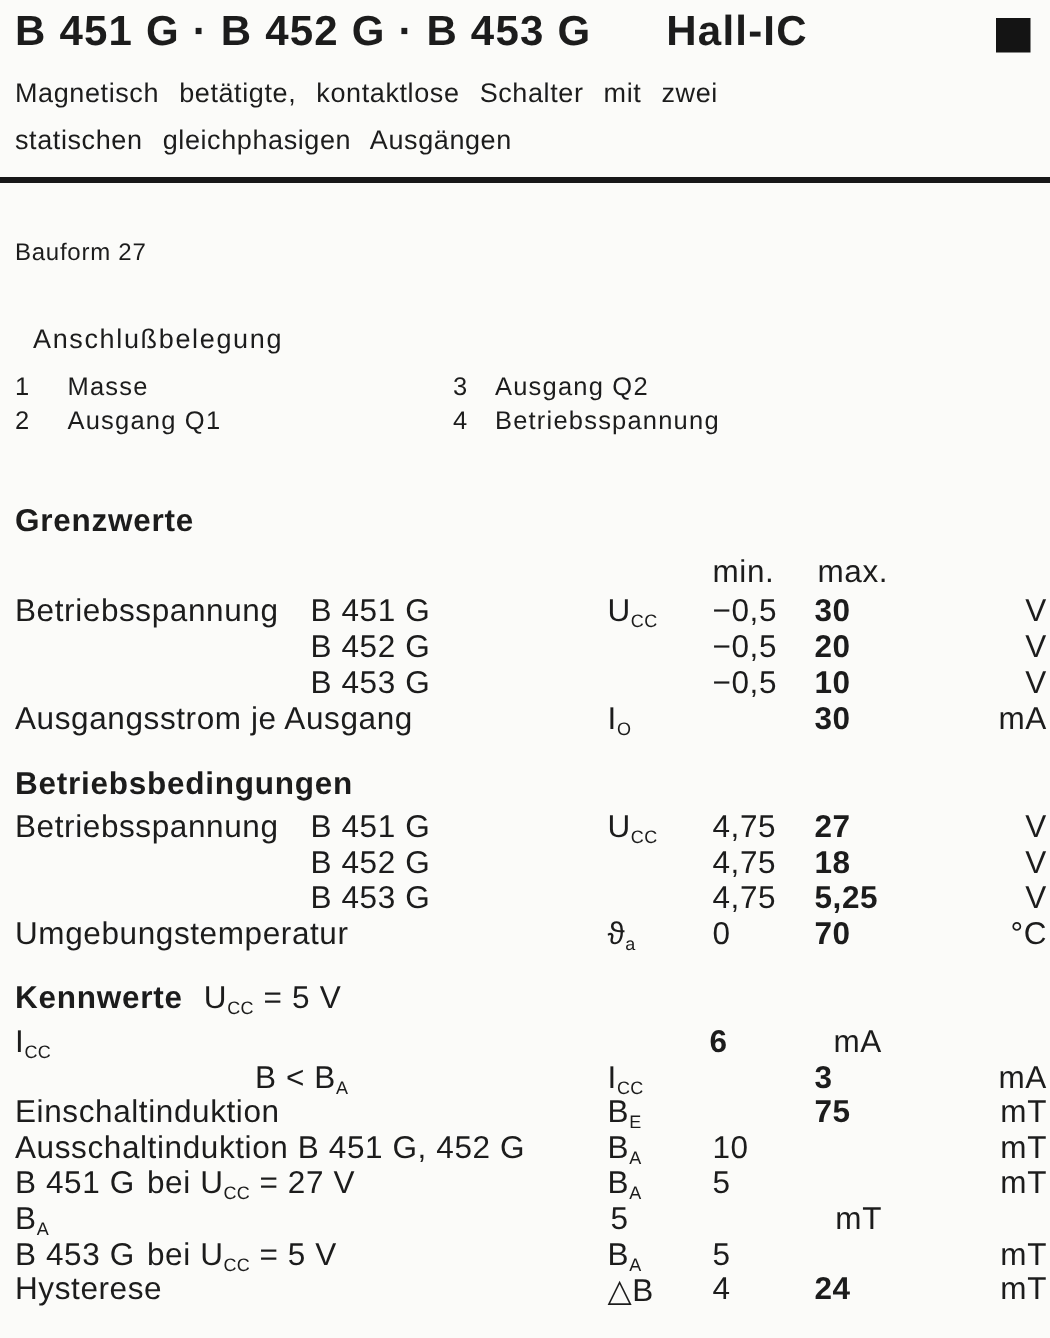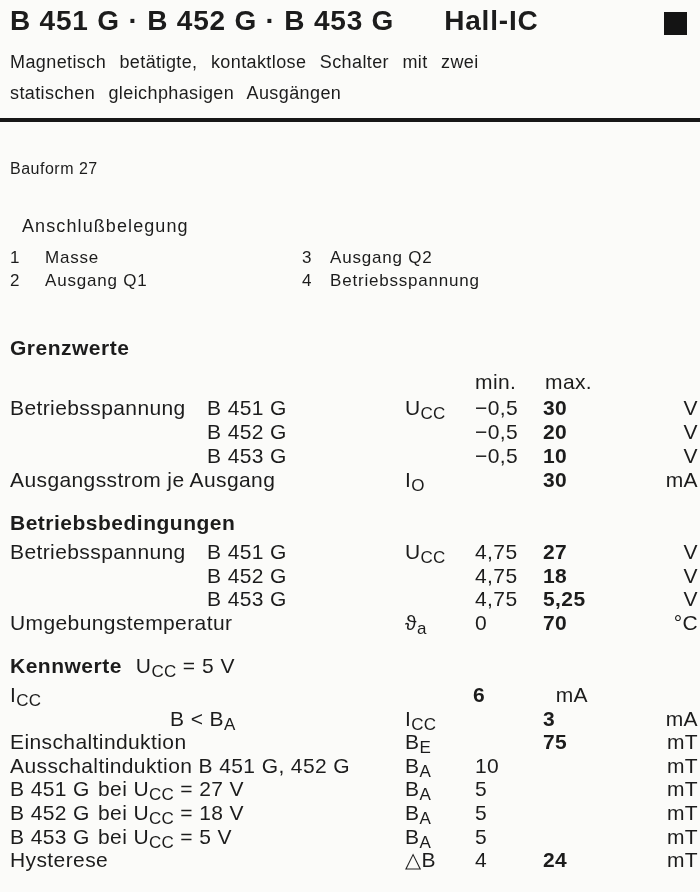--- a/index.html
+++ b/index.html
@@ -41,21 +41,21 @@
   .rows-b .trow{height:23.5px;}
   .rows-k .trow{height:23.6px;}
   .cell{white-space:nowrap;overflow:visible;}
   .min{padding-left:2px;}
   .max{font-weight:bold;}
   .unit{text-align:right;}
   .l1{display:inline-block;}
   .w197{width:197px;}
   .w160{width:160px;}
   .w88{width:88px;}
-  .ss{font-size:17px;vertical-align:-4px;letter-spacing:.2px;}
+  .ss{font-size:12px;vertical-align:-4px;letter-spacing:.2px;}
 </style>
 </head>
 <body>
 
 <div class="page">
 
   <div class="abs title-row">
     <span>B 451 G · B 452 G · B 453 G</span><span class="title-product">Hall-IC</span>
   </div>
   <div class="abs corner-square"></div>
@@ -181,21 +181,20 @@
       <span class="cell unit">mT</span>
     </div>
     <div class="trow">
       <span class="cell"><span class="l1 w88">B 451 G</span><span><span>bei U</span><span class="ss">CC</span><span> = 27 V</span></span></span>
       <span class="cell sym"><span>B</span><span class="ss">A</span></span>
       <span class="cell min">5</span>
       <span class="cell max"></span>
       <span class="cell unit">mT</span>
     </div>
     <div class="trow">
-      <span class="cell"><span class="l1 w88">B 452 G</span><span><span>bei U</span><span class="ss">CC</span><span> = 18 V</span></span></span>
       <span class="cell sym"><span>B</span><span class="ss">A</span></span>
       <span class="cell min">5</span>
       <span class="cell max"></span>
       <span class="cell unit">mT</span>
     </div>
     <div class="trow">
       <span class="cell"><span class="l1 w88">B 453 G</span><span><span>bei U</span><span class="ss">CC</span><span> = 5 V</span></span></span>
       <span class="cell sym"><span>B</span><span class="ss">A</span></span>
       <span class="cell min">5</span>
       <span class="cell max"></span>

